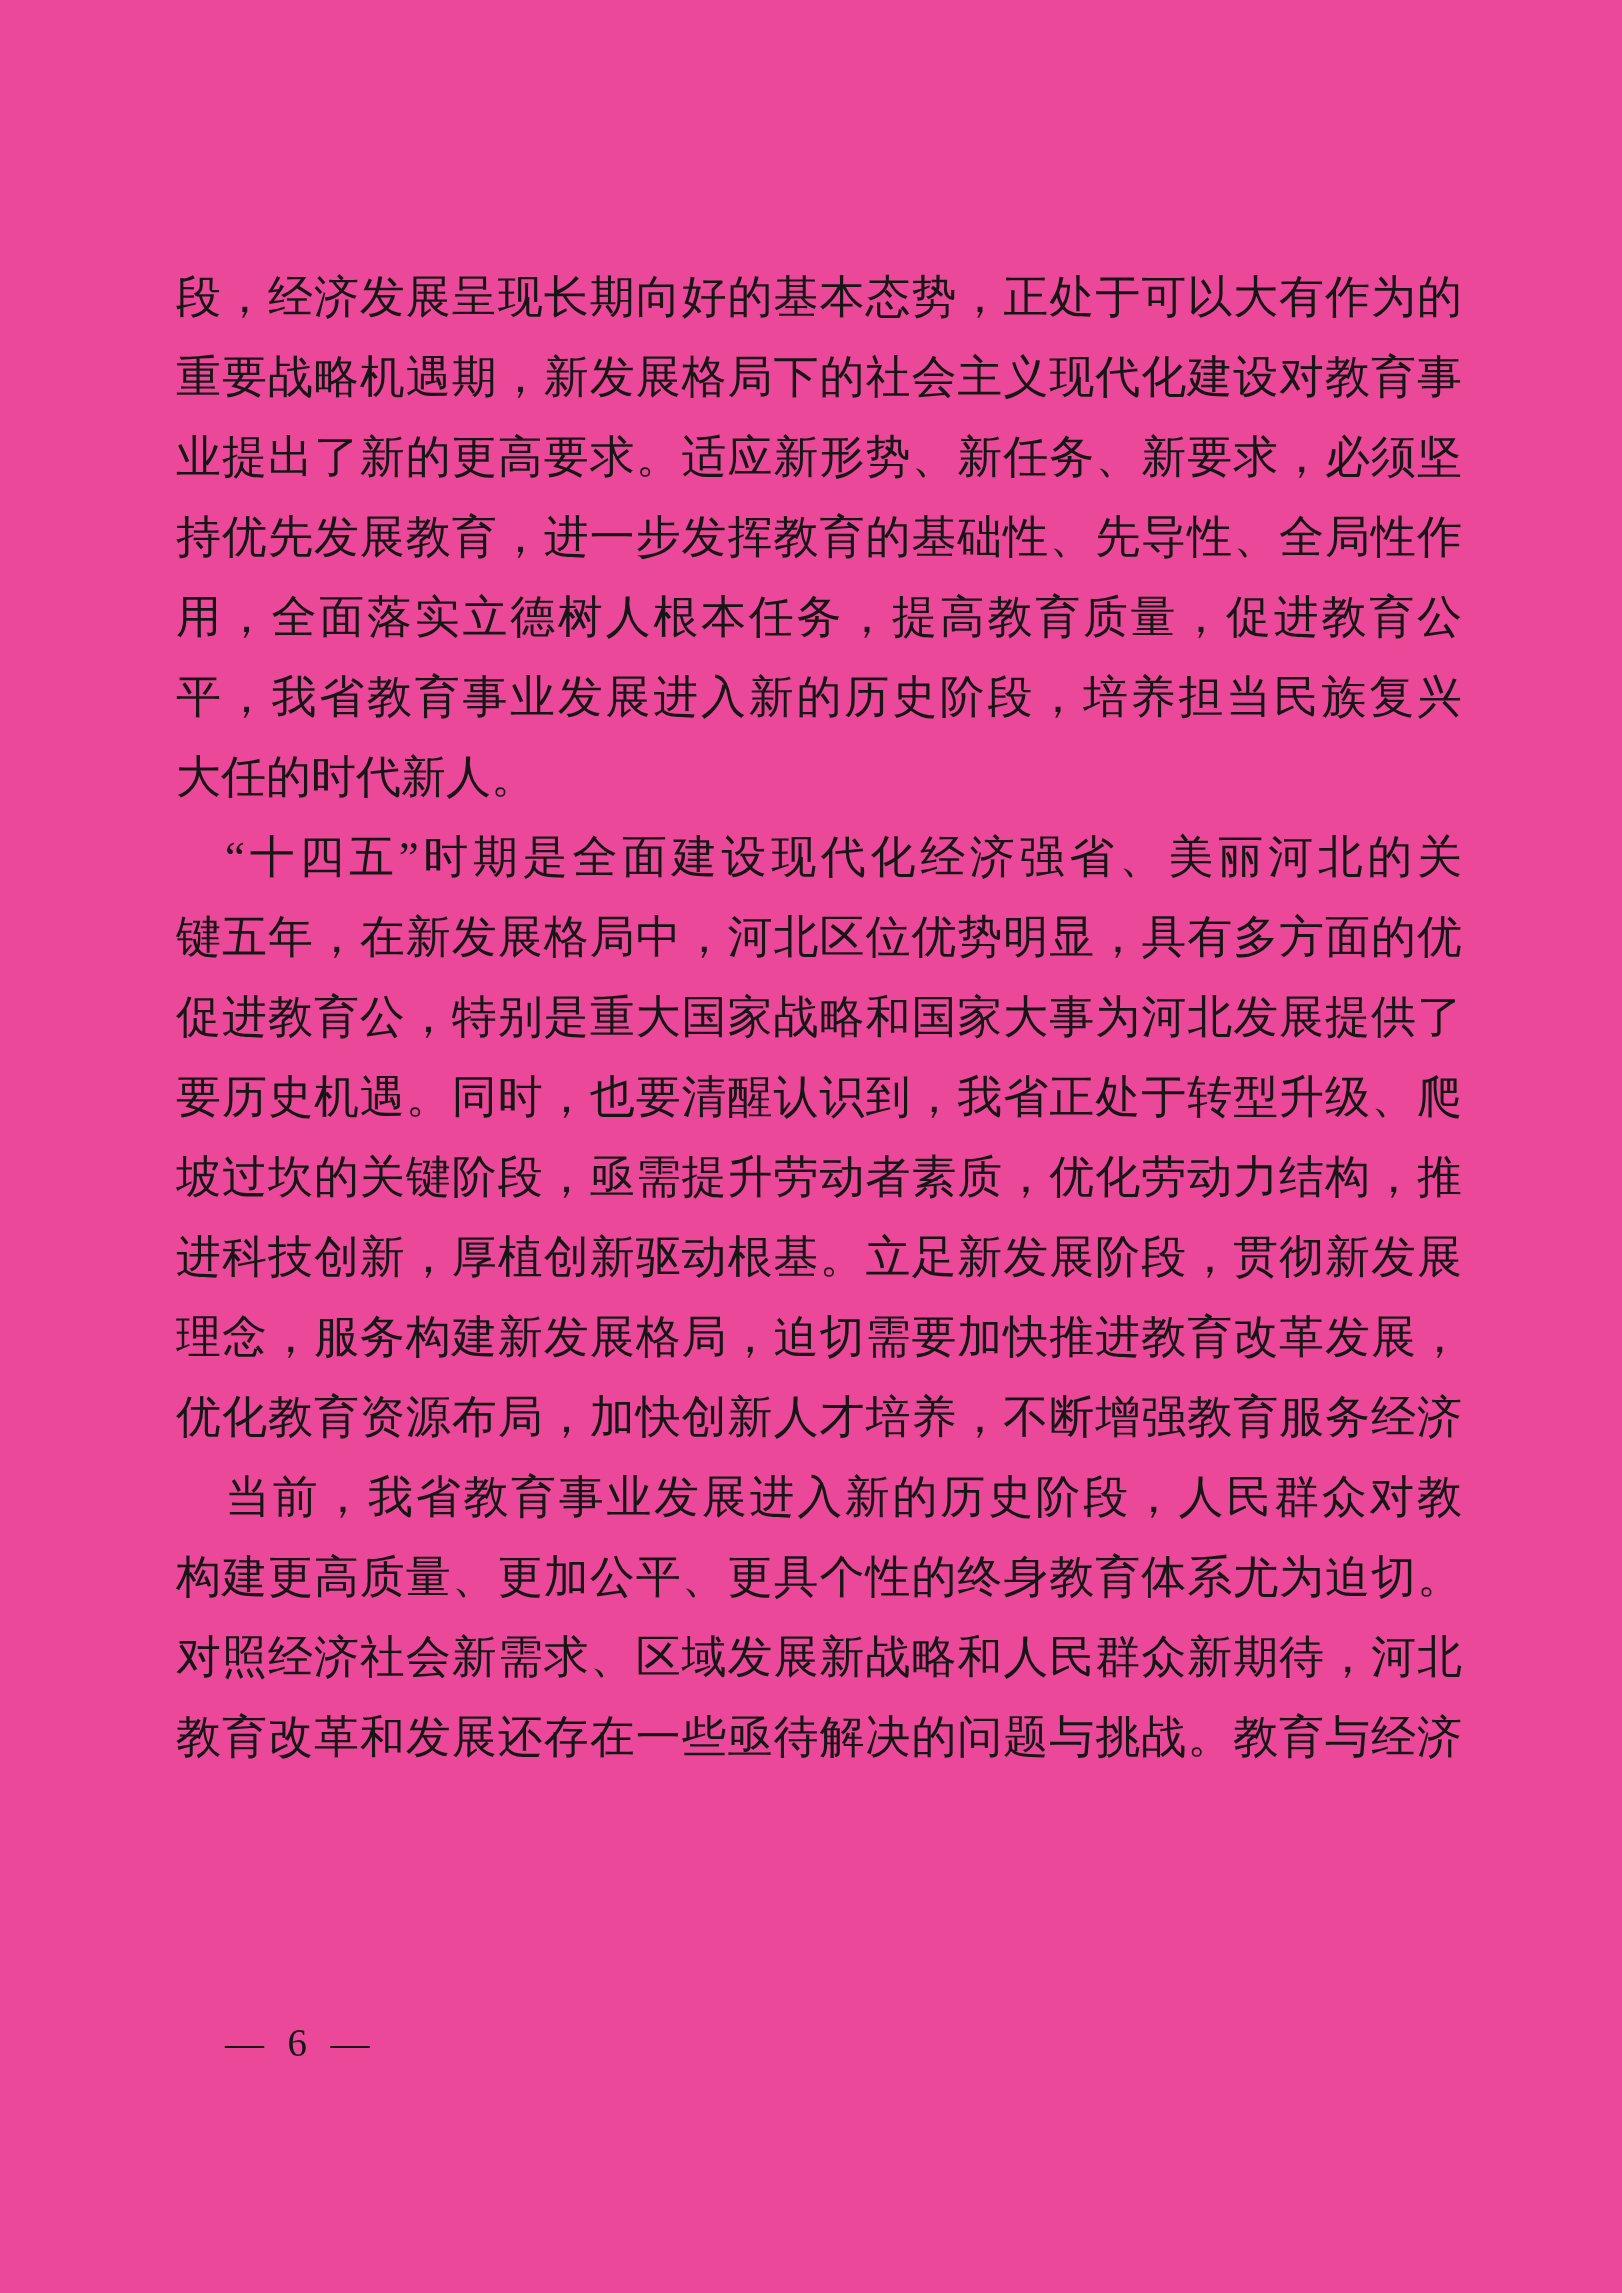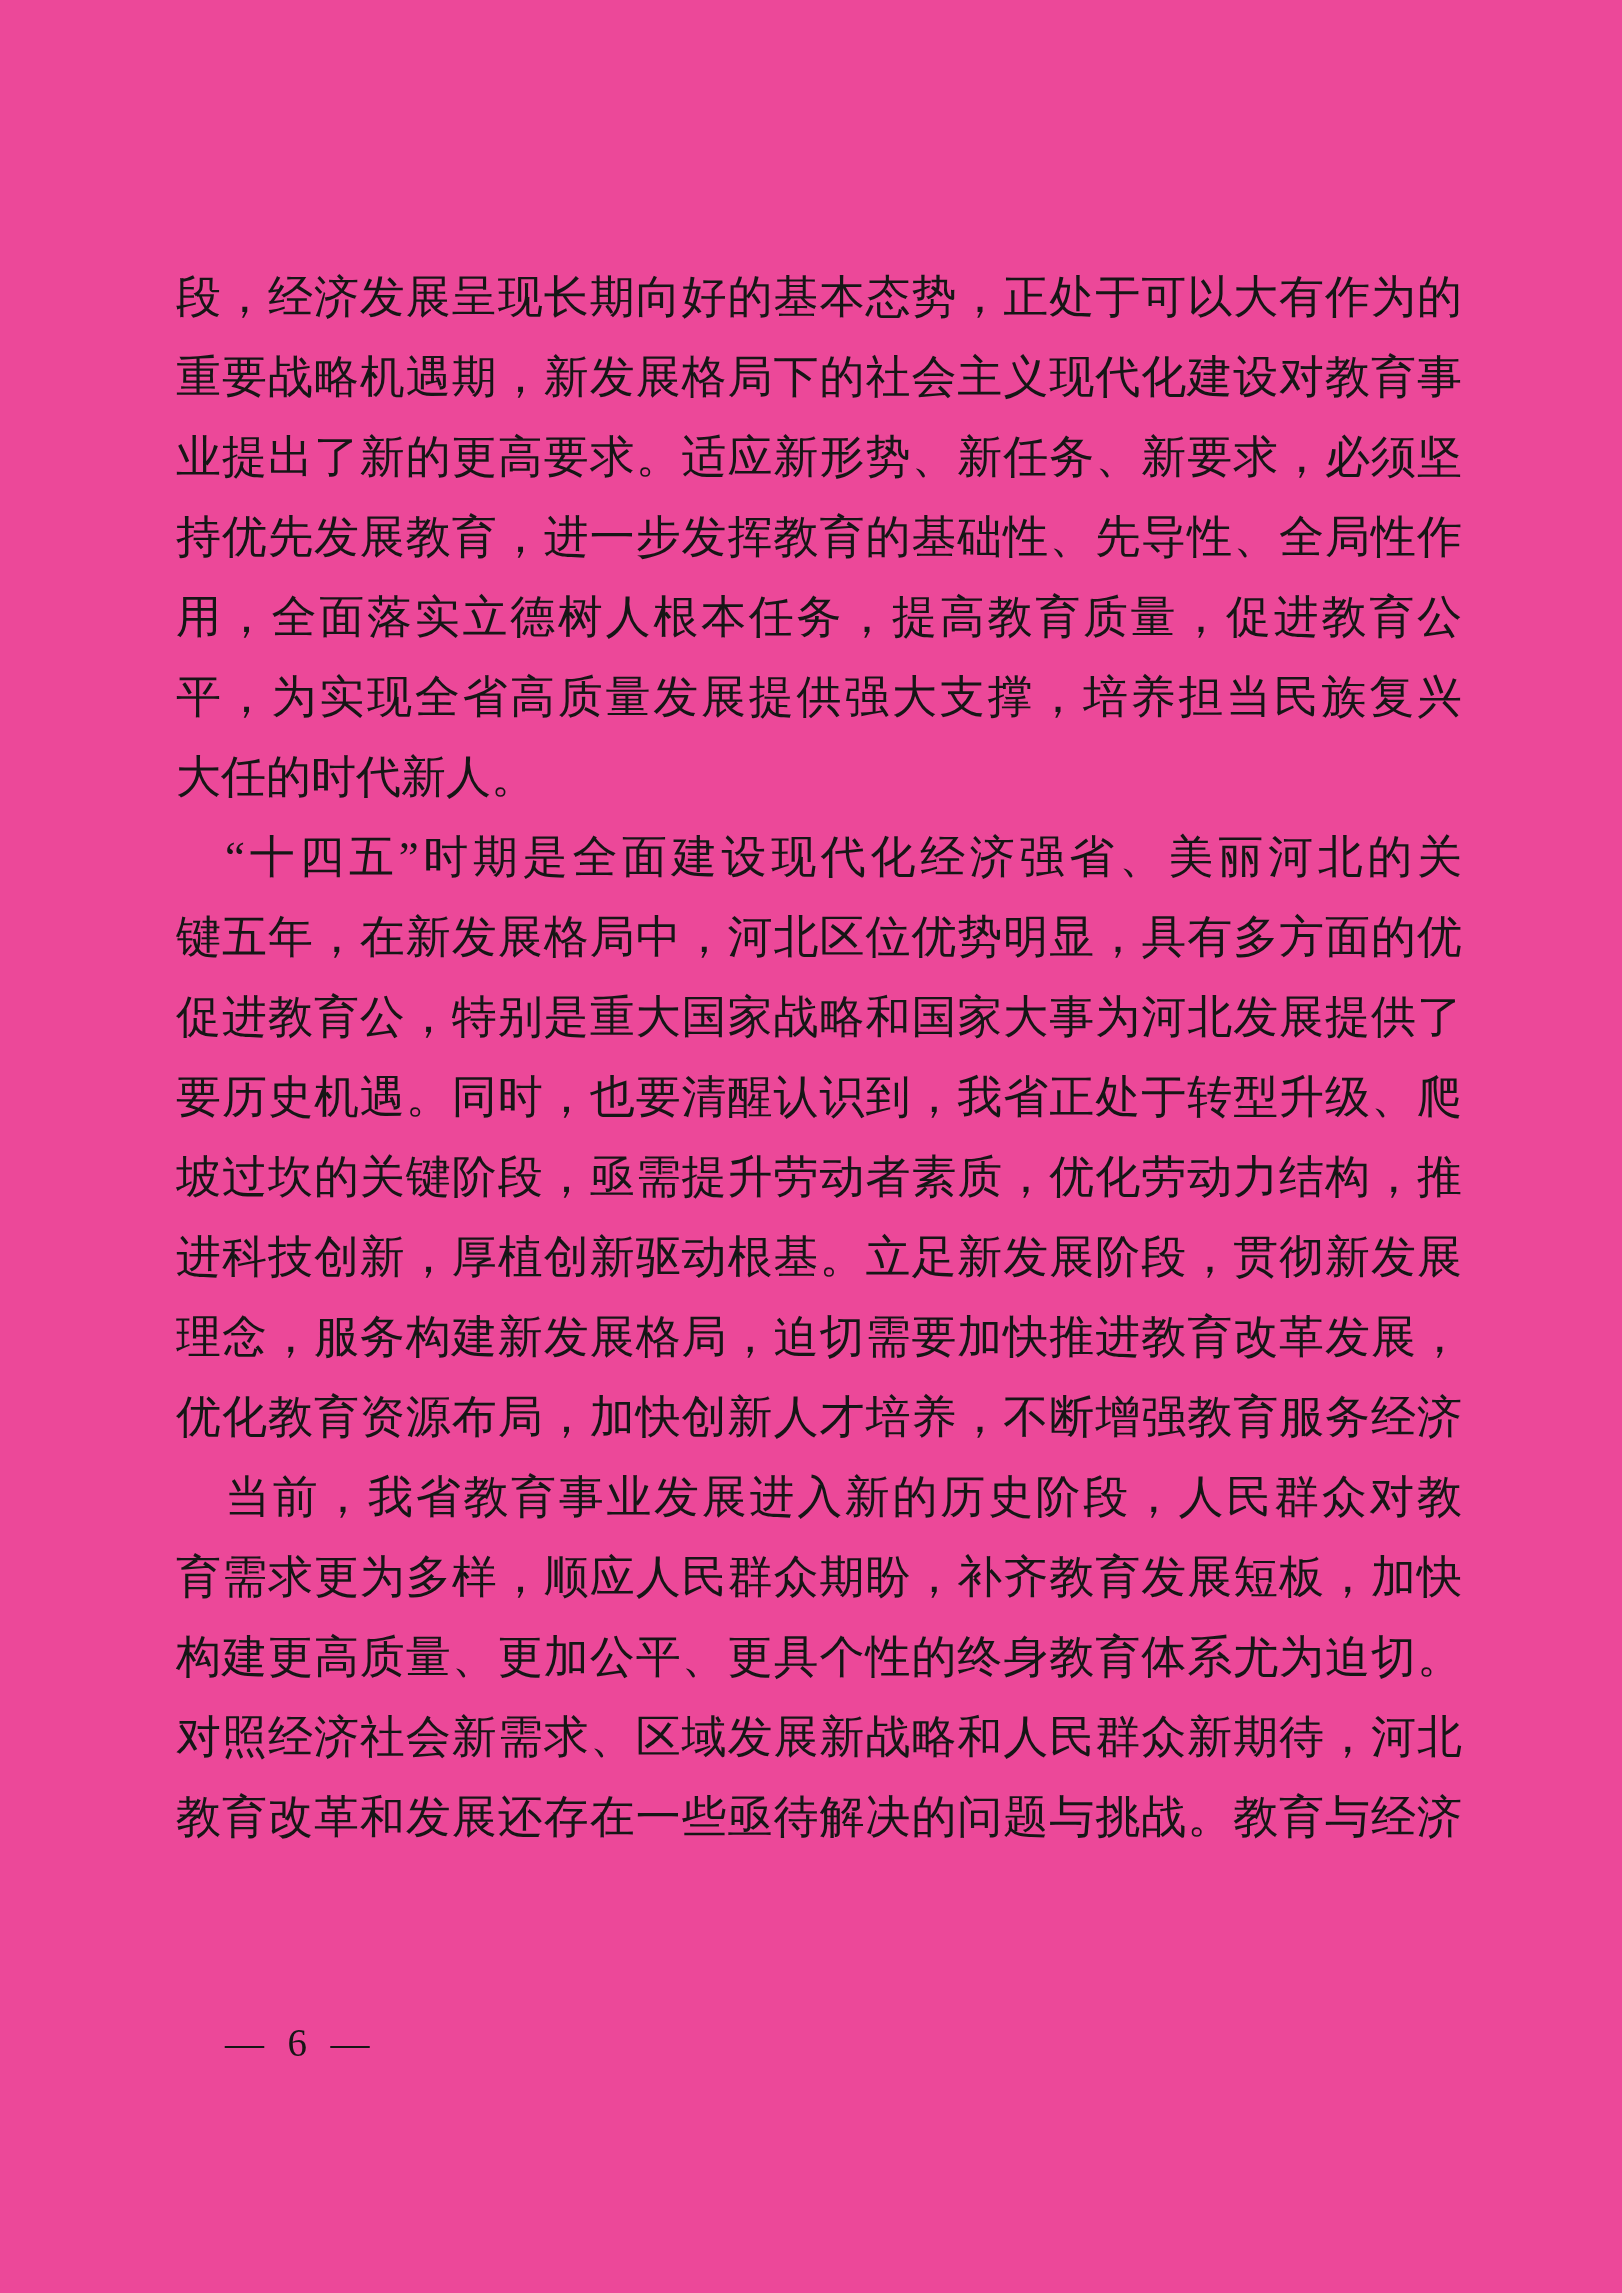--- a/index.html
+++ b/index.html
@@ -49,31 +49,30 @@
 </head>
 <body>
 
 <div class="page">
   <div class="textblock">
       <div class="line">段，经济发展呈现长期向好的基本态势，正处于可以大有作为的</div>
       <div class="line">重要战略机遇期，新发展格局下的社会主义现代化建设对教育事</div>
       <div class="line">业提出了新的更高要求。适应新形势、新任务、新要求，必须坚</div>
       <div class="line">持优先发展教育，进一步发挥教育的基础性、先导性、全局性作</div>
       <div class="line">用，全面落实立德树人根本任务，提高教育质量，促进教育公</div>
-      <div class="line">平，为实现全省高质量发展提供强大支撑，培养担当民族复兴</div>
+      <div class="line">平，我省教育事业发展进入新的历史阶段，培养担当民族复兴</div>
       <div class="line para-end">大任的时代新人。</div>
       <div class="line indented">“十四五”时期是全面建设现代化经济强省、美丽河北的关</div>
       <div class="line">键五年，在新发展格局中，河北区位优势明显，具有多方面的优</div>
       <div class="line">促进教育公，特别是重大国家战略和国家大事为河北发展提供了重</div>
       <div class="line">要历史机遇。同时，也要清醒认识到，我省正处于转型升级、爬</div>
       <div class="line">坡过坎的关键阶段，亟需提升劳动者素质，优化劳动力结构，推</div>
       <div class="line">进科技创新，厚植创新驱动根基。立足新发展阶段，贯彻新发展</div>
       <div class="line">理念，服务构建新发展格局，迫切需要加快推进教育改革发展，</div>
       <div class="line">优化教育资源布局，加快创新人才培养，不断增强教育服务经济</div>
       <div class="line indented">当前，我省教育事业发展进入新的历史阶段，人民群众对教</div>
-      <div class="line">育需求更为多样，顺应人民群众期盼，补齐教育发展短板，加快</div>
       <div class="line">构建更高质量、更加公平、更具个性的终身教育体系尤为迫切。</div>
       <div class="line">对照经济社会新需求、区域发展新战略和人民群众新期待，河北</div>
       <div class="line">教育改革和发展还存在一些亟待解决的问题与挑战。教育与经济</div>
     </div>
   <div class="footer">— 6 —</div>
 </div>
 
 
 </body></html>

